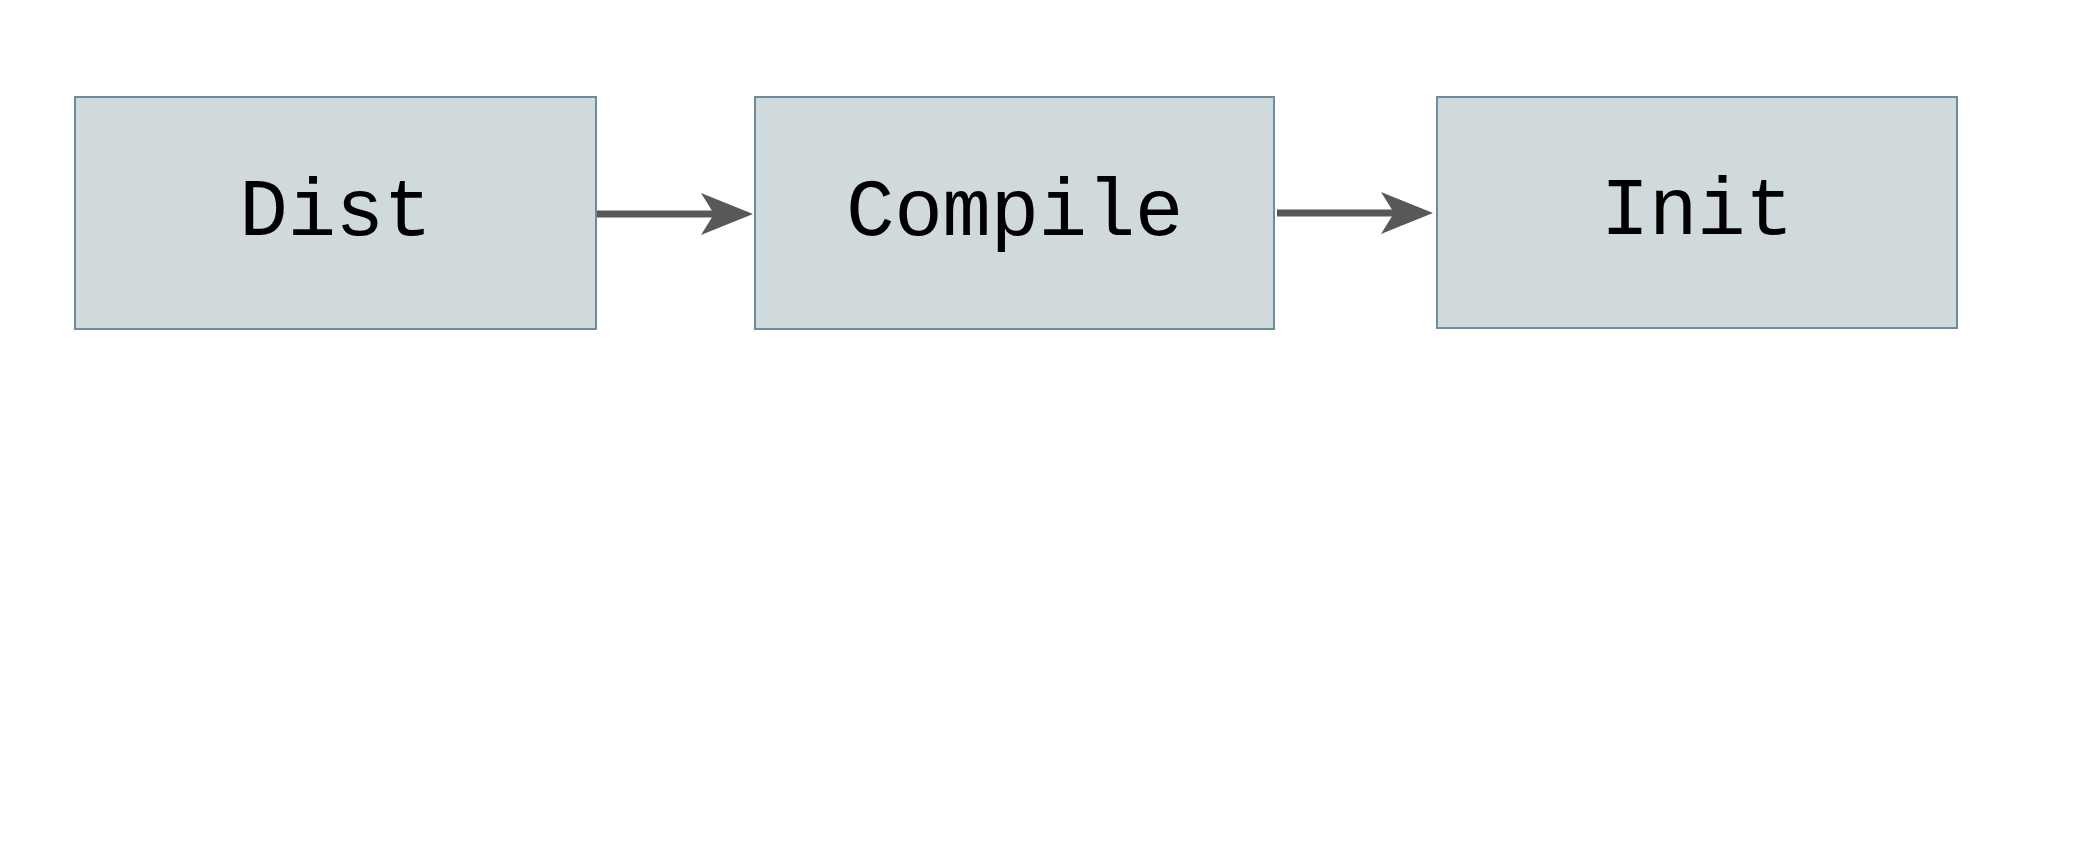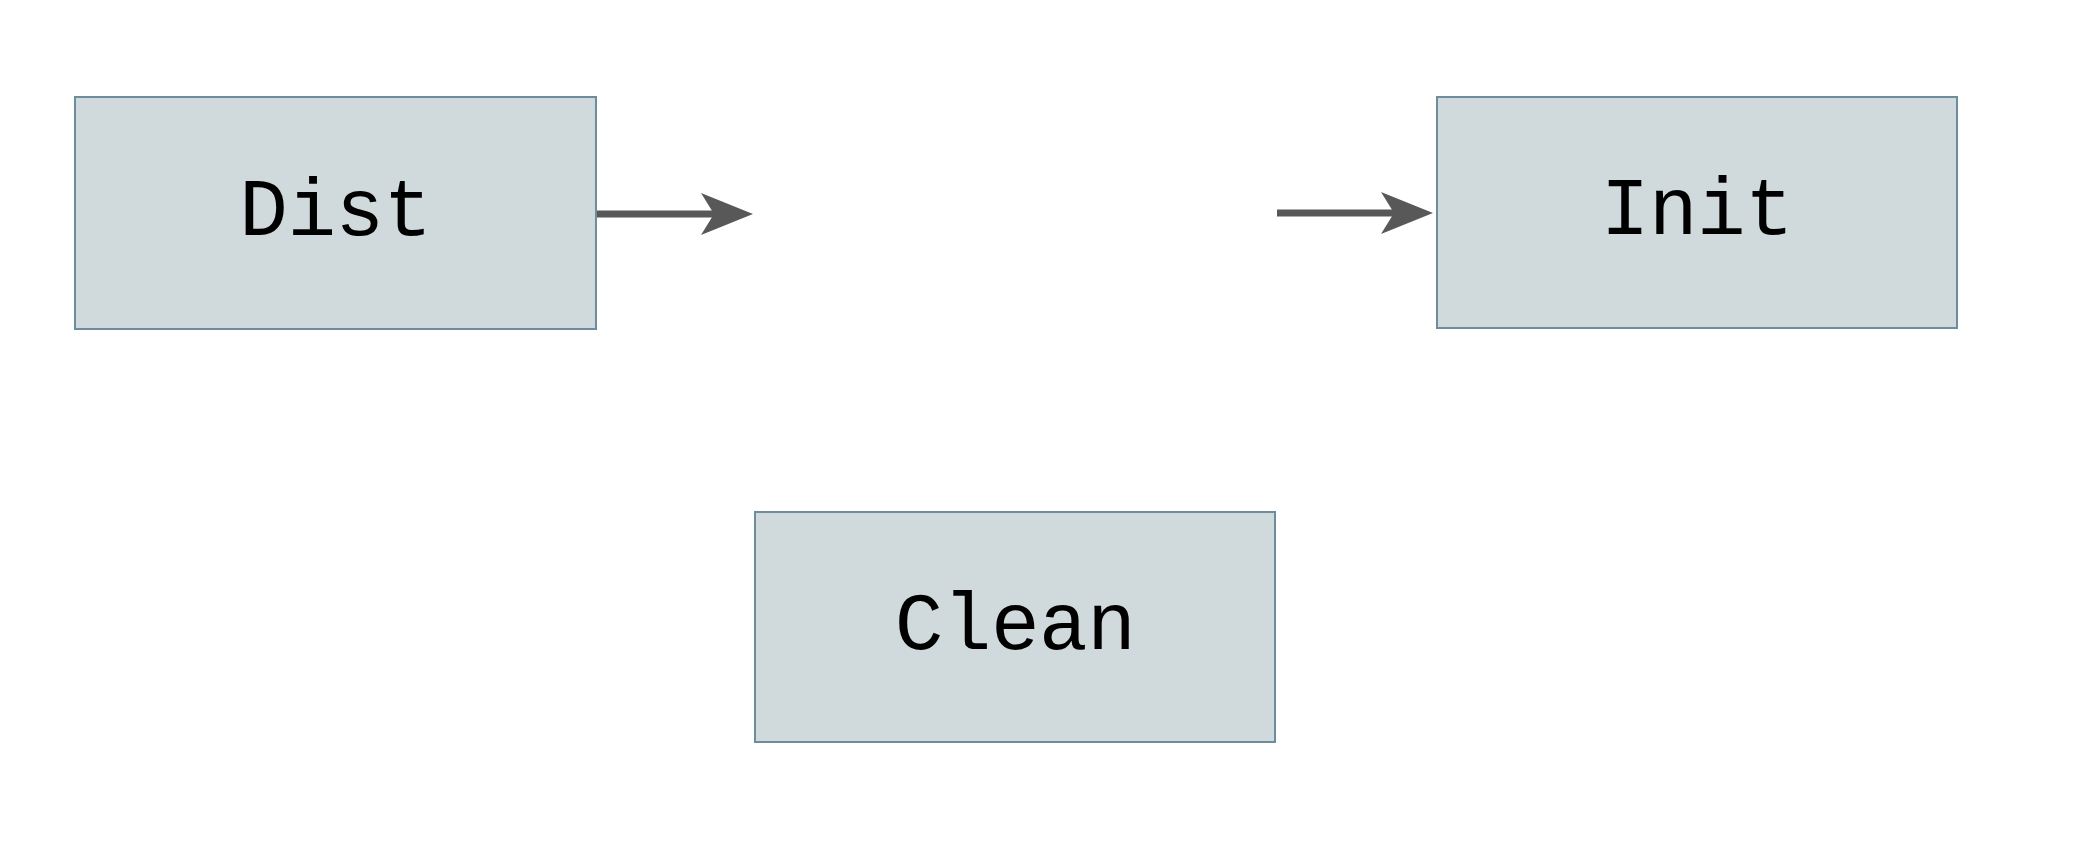--- a/index.html
+++ b/index.html
@@ -57,28 +57,28 @@
 </style>
 </head>
 <body>
 
 <div id="canvas">
 
   <div class="node" id="node-dist">
     <span class="node-label">Dist</span>
   </div>
 
+  <div class="node" id="node-compile">
+    <span class="node-label">Compile</span>
+  </div>
 
   <div class="node" id="node-init">
     <span class="node-label">Init</span>
   </div>
 
-  <div class="node" id="node-clean">
-    <span class="node-label">Clean</span>
-  </div>
 
   <div class="edge" id="edge-dist-compile">
     <svg width="160" height="48" viewBox="0 0 160 48" xmlns="http://www.w3.org/2000/svg" aria-hidden="true">
       <line x1="0" y1="24" x2="120" y2="24" stroke="#585858" stroke-width="7"></line>
       <path d="M 156 24 L 104 3 L 117 24 L 104 45 Z" fill="#585858"></path>
     </svg>
   </div>
 
   <div class="edge" id="edge-compile-init">
     <svg width="160" height="48" viewBox="0 0 160 48" xmlns="http://www.w3.org/2000/svg" aria-hidden="true">

